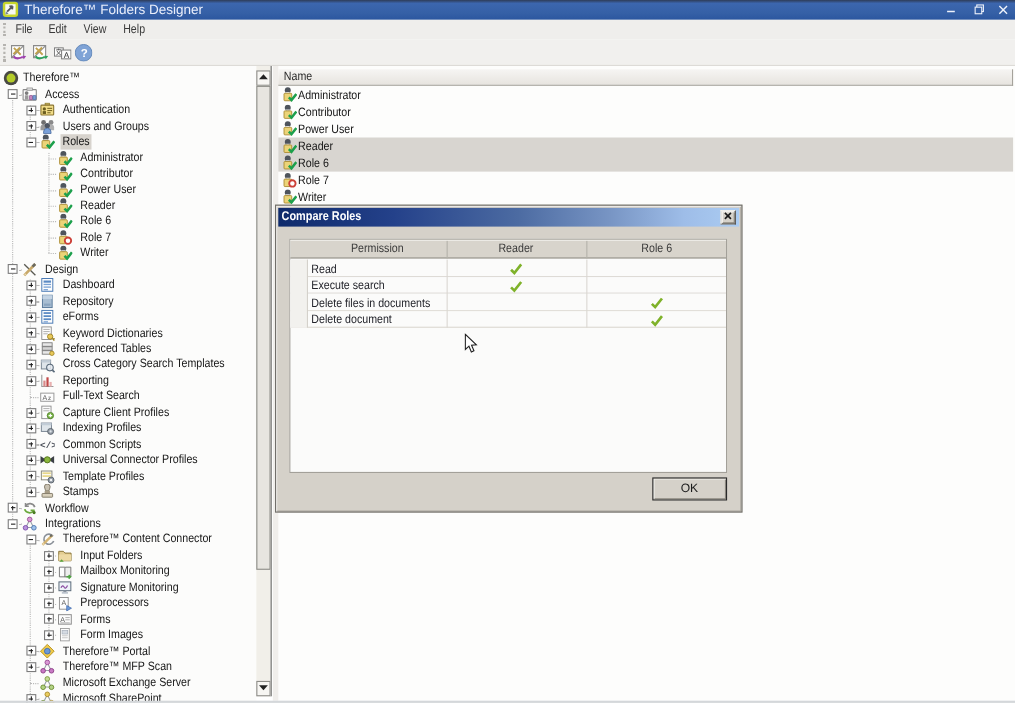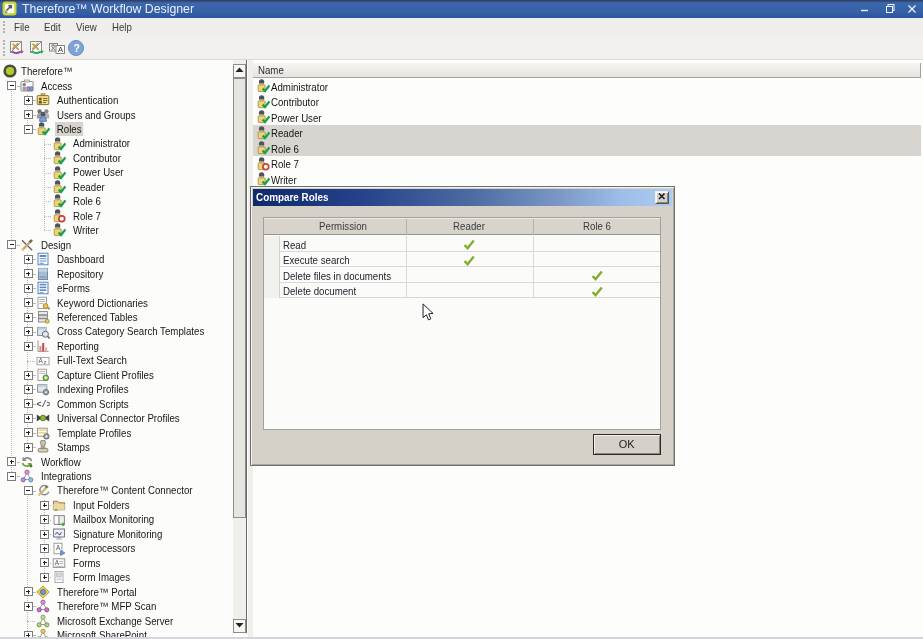--- a/index.html
+++ b/index.html
@@ -54,21 +54,21 @@
 #bstrip{position:absolute;left:0;top:636.5px;width:923px;height:2.5px;background:#d4d7da}
 </style></head>
 <body>
 <div id="titlebar">
     <div id="tico"><svg width="15" height="16" viewBox="0 0 15 16">
         <rect x="0.5" y="0.5" width="14" height="14" rx="3" fill="#c6d52c"></rect>
         <rect x="2.8" y="2.8" width="9.4" height="9.4" fill="#f7f8f2"></rect>
         <path d="M4.5 9.5 L9.5 4.5 M9.5 4.5 l-3 0.4 M9.5 4.5 l-0.4 3" stroke="#55575b" stroke-width="1.6" fill="none"></path>
         <path d="M2.8 12.2 l3-0.6 -2.4-2.4 Z" fill="#7a8a9a"></path>
       </svg></div>
-    <span class="ttl">Therefore™ Workflow Designer</span>
+    <span class="ttl">Therefore™ Folders Designer</span>
     <div class="winbtn" style="left:860px;top:3px"><svg width="10" height="10" viewBox="0 0 10 10">
         <path d="M1 7.5 h7" stroke="#eef2fb" stroke-width="1.4"></path>
       </svg></div>
     <div class="winbtn" style="left:885px;top:3px"><svg width="11" height="11" viewBox="0 0 11 11">
         <rect x="3" y="1.5" width="6" height="6" fill="none" stroke="#eef2fb" stroke-width="1"></rect>
         <rect x="1.5" y="3.5" width="6" height="6" fill="#3560a6" stroke="#eef2fb" stroke-width="1"></rect>
       </svg></div>
     <div class="winbtn" style="left:907px;top:3.5px"><svg width="10" height="10" viewBox="0 0 10 10">
         <path d="M1.5 1.5 L8.5 8.5 M8.5 1.5 L1.5 8.5" stroke="#eef2fb" stroke-width="1.3"></path>
       </svg></div>

